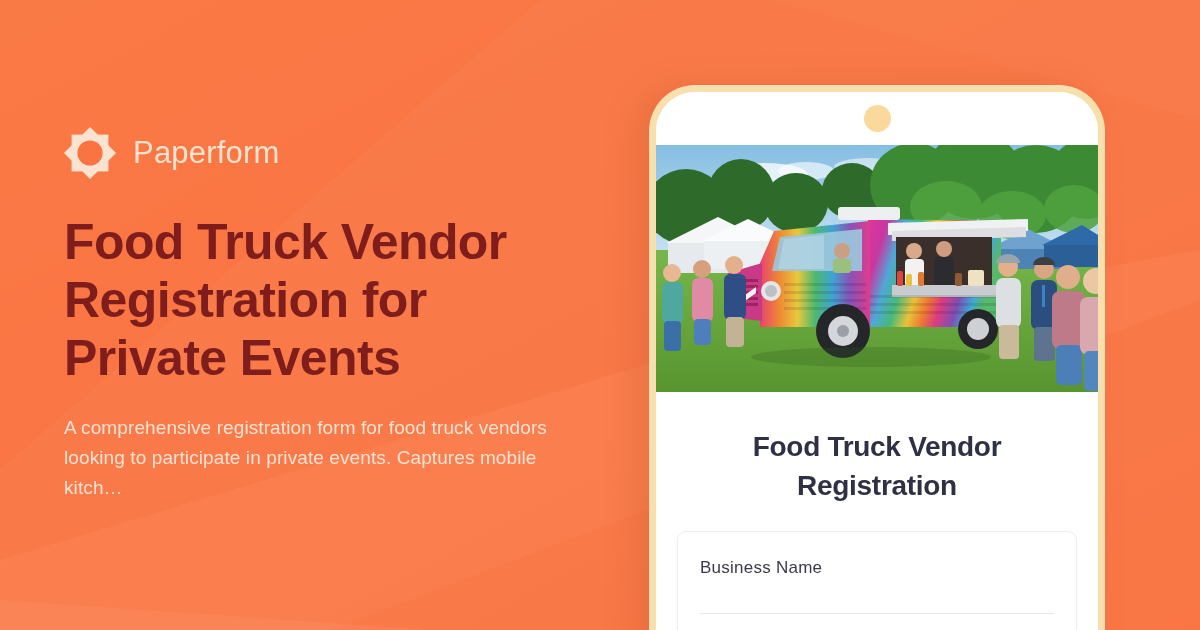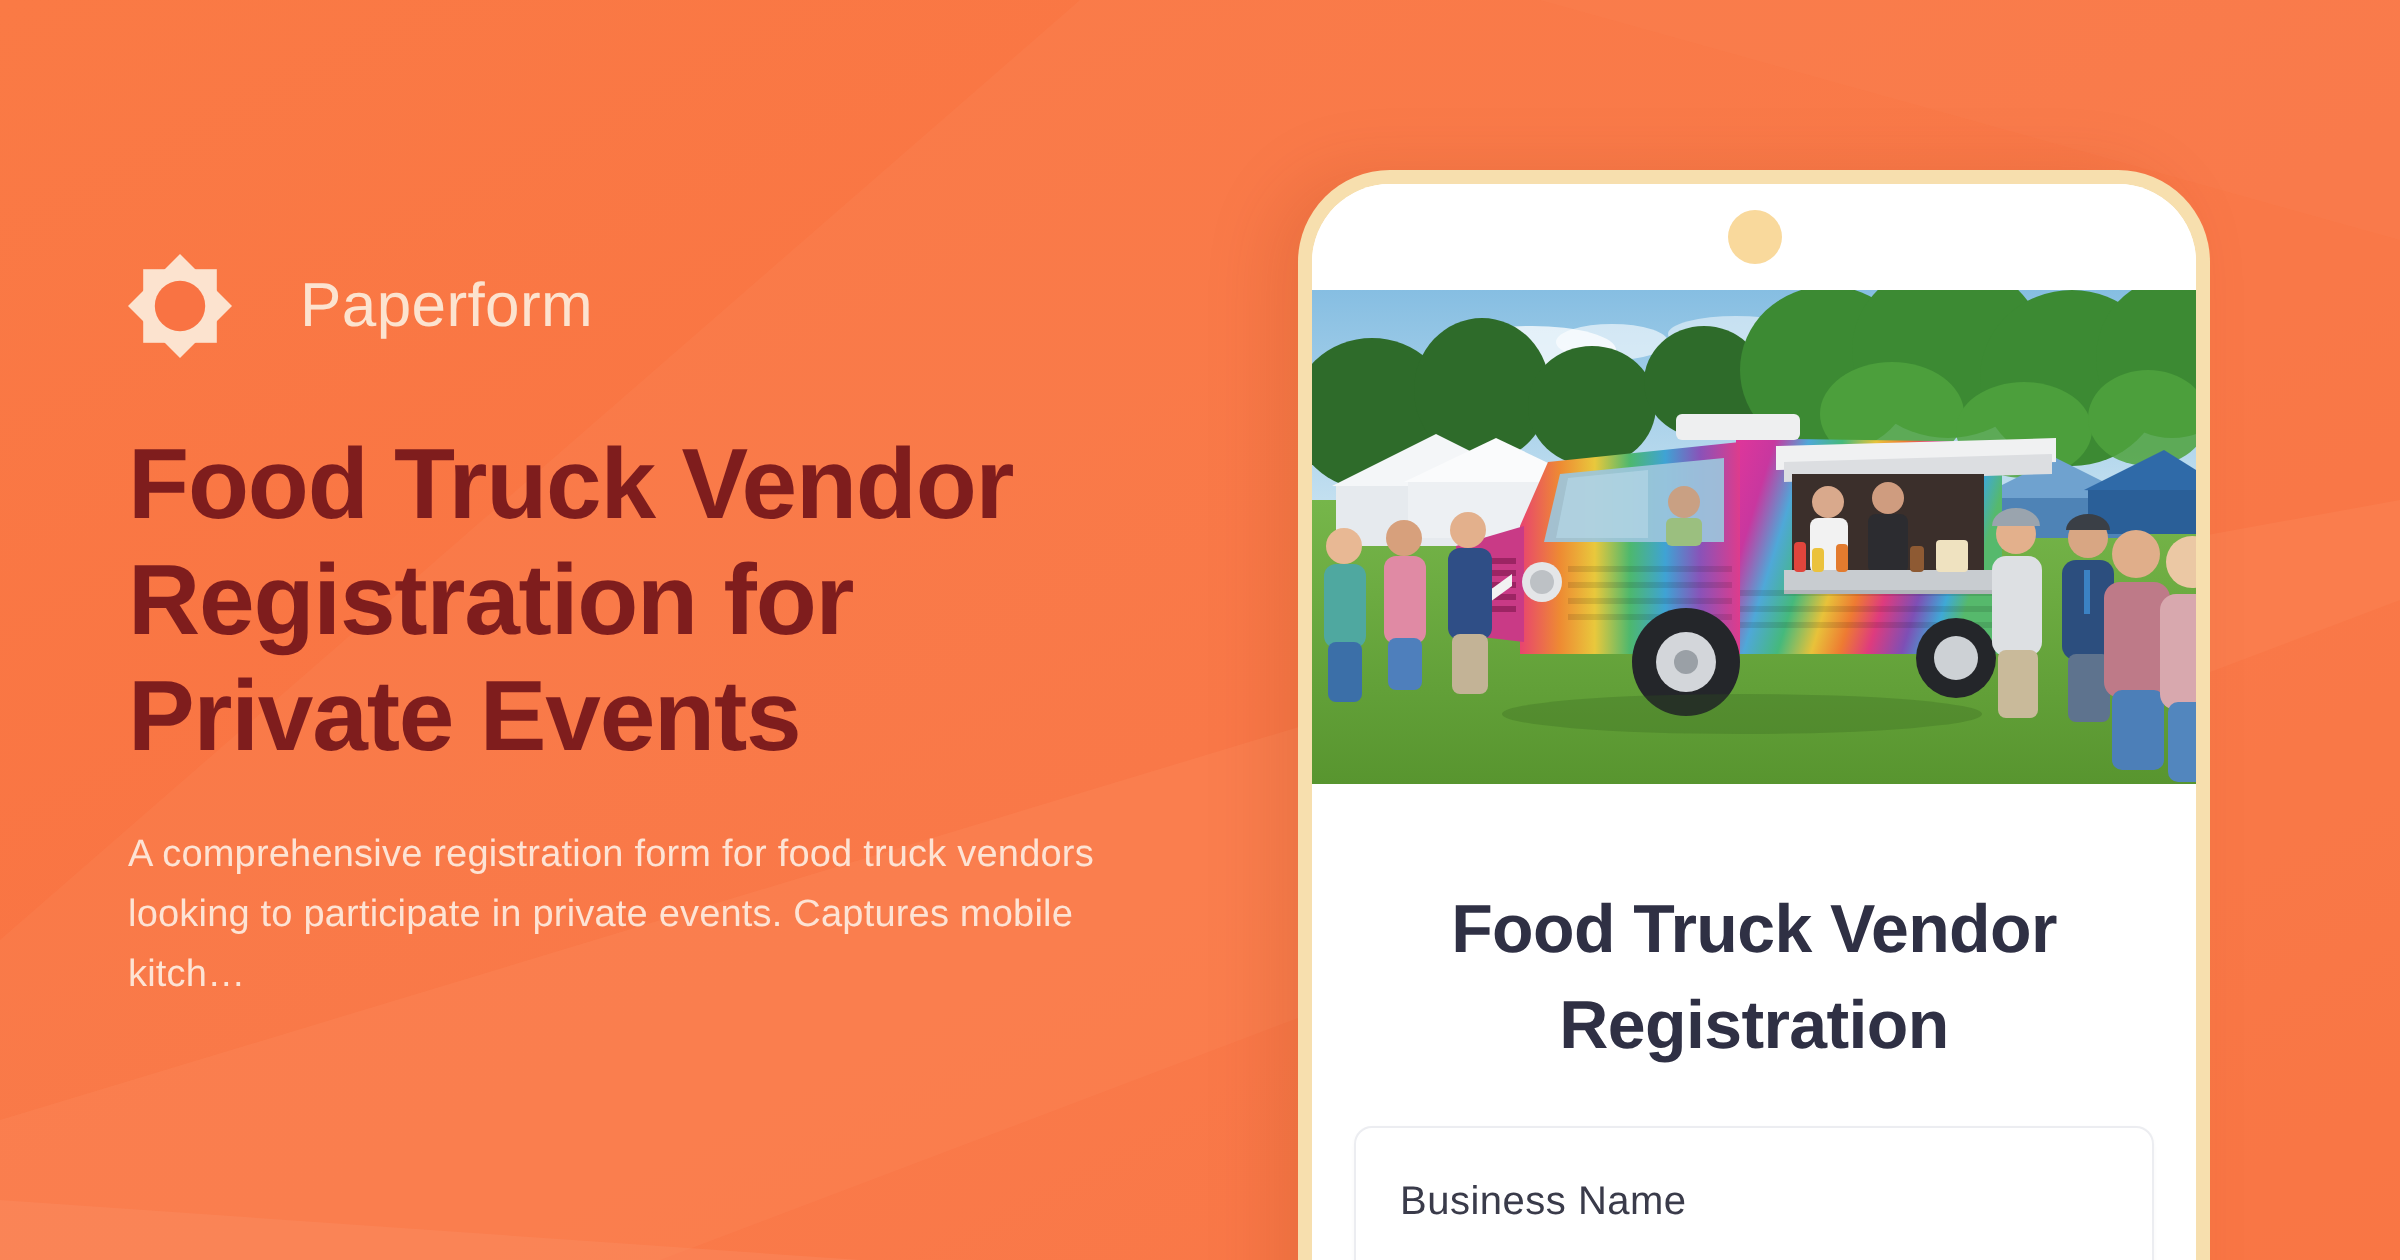--- a/index.html
+++ b/index.html
@@ -16,21 +16,21 @@
 
   
   .left {
     position:absolute;
     left:64px; top:0;
     width:560px; height:630px;
     display:flex; flex-direction:column; justify-content:center;
     z-index:3;
   }
 
-  .brand { display:flex; align-items:center; gap:34px; margin-bottom:34px; }
+  .brand { display:flex; align-items:center; gap:17px; margin-bottom:34px; }
   .brand-mark { width:52px; height:52px; flex:0 0 52px; display:block; }
   .brand-name {
     font-size:31px;
     letter-spacing:0.2px;
     color:#FCE3CF;
     font-weight:400;
     line-height:1;
   }
 
   .headline {
@@ -79,39 +79,39 @@
     height:247px;
     width:100%;
     position:relative;
     overflow:hidden;
     background:#7FB5D8;
   }
   .hero-photo svg { display:block; width:100%; height:100%; }
 
   .form-title {
     text-align:center;
-    font-size:34px;
+    font-size:28px;
     line-height:1.4;
     font-weight:700;
     color:#2F3044;
     letter-spacing:-0.3px;
-    padding:50px 48px 26px;
+    padding:35px 48px 26px;
   }
 
   .form-card {
     margin:0 21px;
     border:1px solid #ECEDF1;
     border-radius:9px;
     background:#FFFFFF;
     padding:26px 22px 0;
     height:130px;
     box-shadow:0 1px 2px rgba(20,20,40,0.03);
   }
   .field-label {
-    font-size:20px;
+    font-size:17px;
     color:#3A3B4A;
     letter-spacing:0.25px;
     font-weight:400;
   }
   .field-input {
     margin-top:35px;
     border-bottom:1px solid #E6E7EC;
     height:1px;
   }
 </style>

